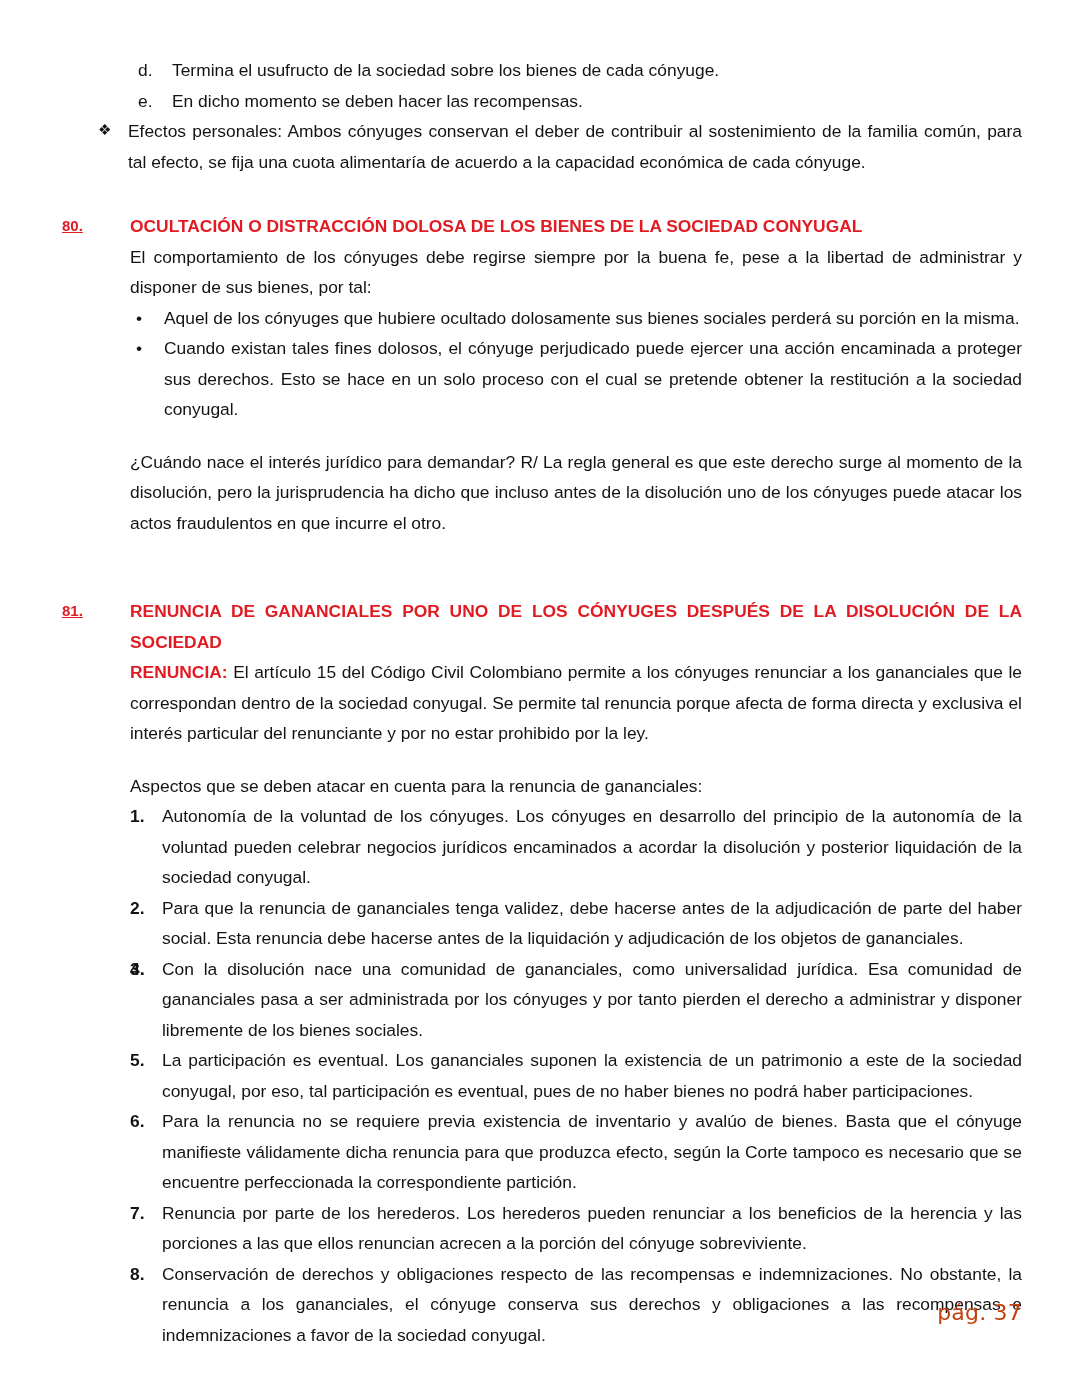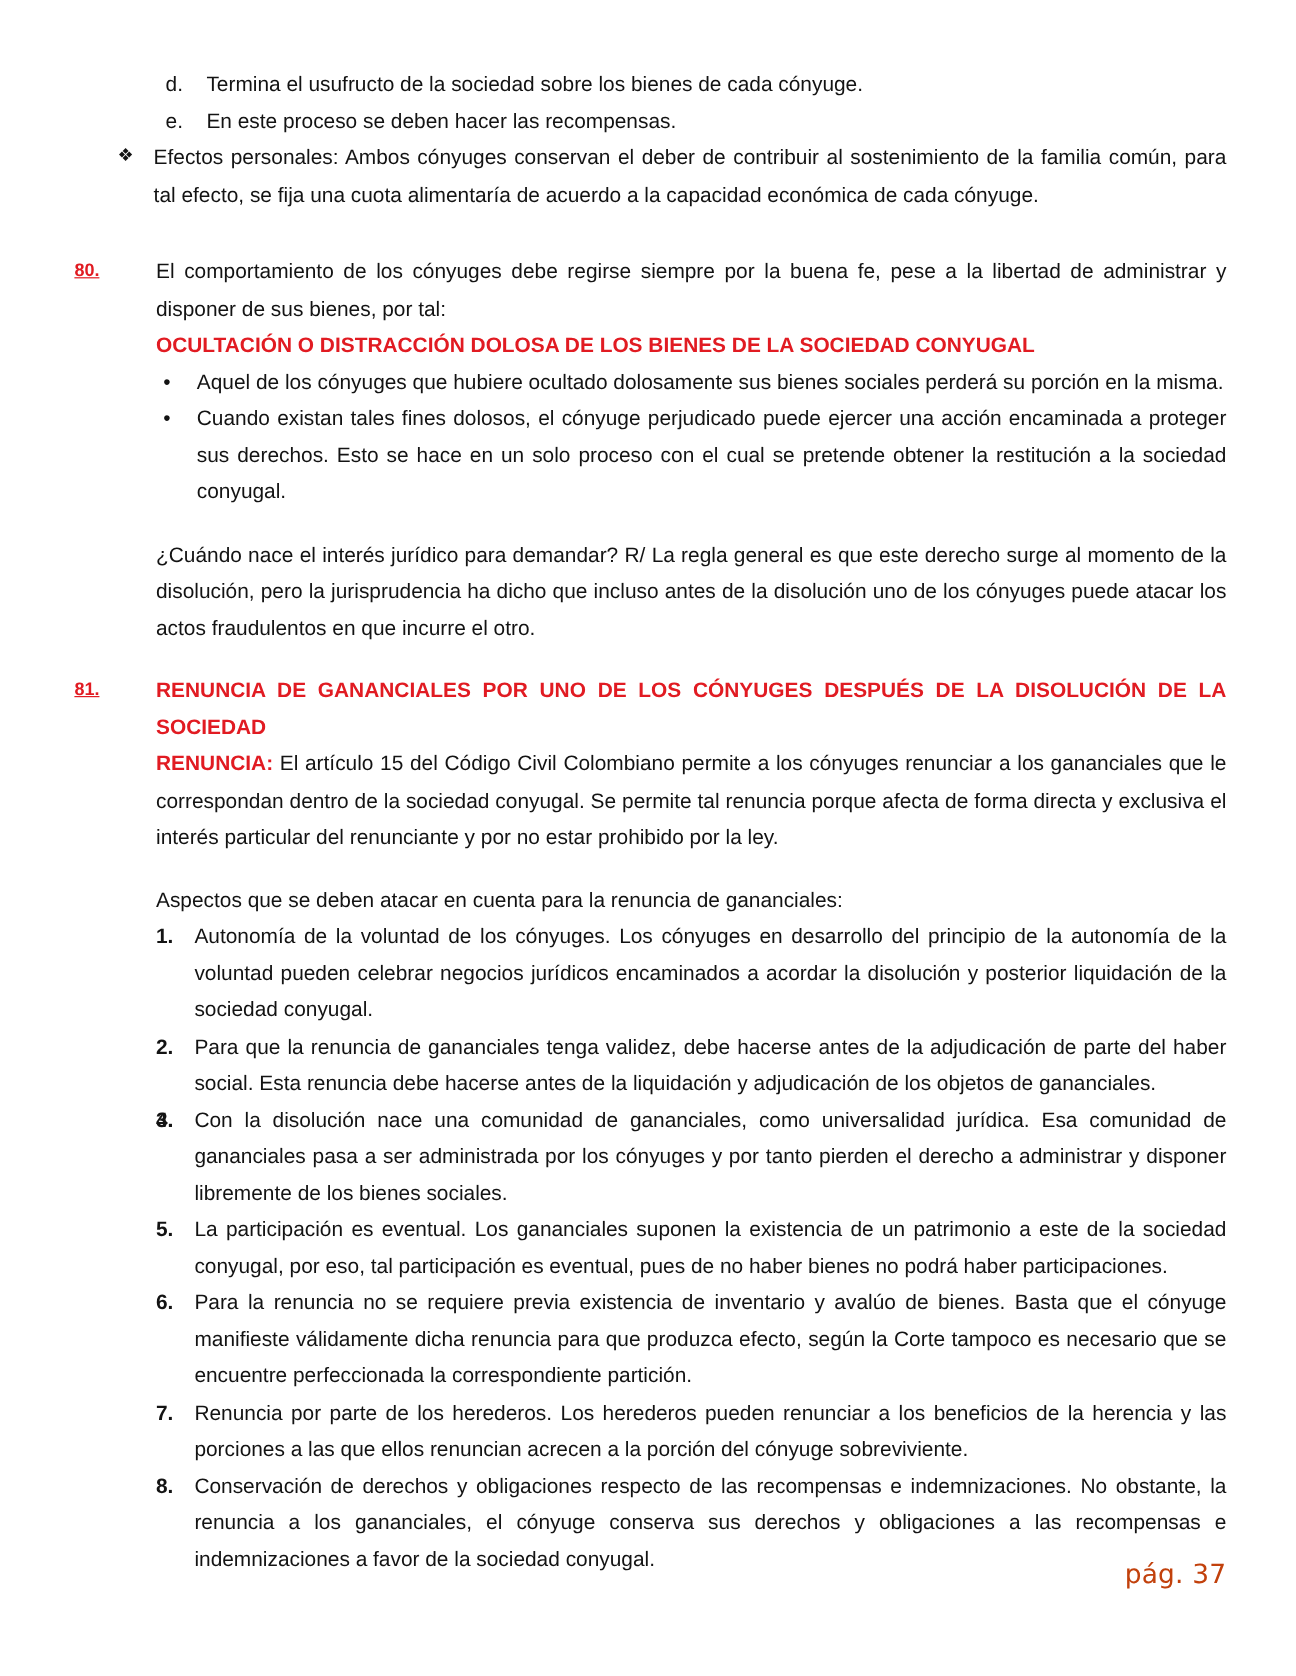--- a/index.html
+++ b/index.html
@@ -150,35 +150,35 @@
 <div class="page">
   <div class="content">
 
     <ul class="alpha-list">
       <li>
         <span class="marker">d.</span>
         <span>Termina el usufructo de la sociedad sobre los bienes de cada cónyuge.</span>
       </li>
       <li>
         <span class="marker">e.</span>
-        <span>En este proceso se deben hacer las recompensas.</span>
+        <span>En dicho momento se deben hacer las recompensas.</span>
       </li>
     </ul>
 
     <div class="para diamond-item">
       <span class="marker">❖</span>
       <span class="bold">Efectos personales:</span><span> Ambos cónyuges conservan el deber de contribuir al sostenimiento de la familia común, para tal efecto, se fija una cuota alimentaría de acuerdo a la capacidad económica de cada cónyuge.</span>
     </div>
 
     <div class="spacer-lg"></div>
 
     <div class="section">
       <span class="secnum">80.</span>
+      <div class="para redbold">OCULTACIÓN O DISTRACCIÓN DOLOSA DE LOS BIENES DE LA SOCIEDAD CONYUGAL</div>
       <div class="para">El comportamiento de los cónyuges debe regirse siempre por la buena fe, pese a la libertad de administrar y disponer de sus bienes, por tal:</div>
-      <div class="para redbold">OCULTACIÓN O DISTRACCIÓN DOLOSA DE LOS BIENES DE LA SOCIEDAD CONYUGAL</div>
 
       <ul class="bullet-list">
         <li>
           <span class="marker">•</span>
           <span>Aquel de los cónyuges que hubiere ocultado dolosamente sus bienes sociales perderá su porción en la misma.</span>
         </li>
         <li>
           <span class="marker">•</span>
           <span>Cuando existan tales fines dolosos, el cónyuge perjudicado puede ejercer una acción encaminada a proteger sus derechos. Esto se hace en un solo proceso con el cual se pretende obtener la restitución a la sociedad conyugal.</span>
         </li>
@@ -190,21 +190,21 @@
         <span class="bold">¿Cuándo nace el interés jurídico para demandar?</span><span class="bold">&nbsp;</span><span class="bold">R/</span><span> La regla general es que este derecho surge al momento de la disolución, pero la jurisprudencia ha dicho que incluso antes de la disolución uno de los cónyuges puede atacar los actos fraudulentos en que incurre el otro.</span>
       </div>
     </div>
 
     <div class="spacer-md"></div>
 
     <div class="section">
       <span class="secnum">81.</span>
 
       <div class="para" style="text-align: justify;">
-        <span class="redbold" style="display:block; text-align:justify; text-align-last:justify;">RENUNCIA DE GANANCIALES POR UNO DE LOS CÓNYUGES DESPUÉS DE LA DISOLUCIÓN DE LA SOCIEDAD</span>
+        <span class="redbold" style="display:block; text-align:justify; text-align-last:justify;margin-top:36px;">RENUNCIA DE GANANCIALES POR UNO DE LOS CÓNYUGES DESPUÉS DE LA DISOLUCIÓN DE LA SOCIEDAD</span>
       </div>
       <div class="para">
         <span class="redbold">RENUNCIA:</span><span> El artículo 15 del Código Civil Colombiano permite a los cónyuges renunciar a los gananciales que le correspondan dentro de la sociedad conyugal. Se permite tal renuncia porque afecta de forma directa y exclusiva el interés particular del renunciante y por no estar prohibido por la ley.</span>
       </div>
 
       <div class="spacer-md"></div>
 
       <div class="para bold">Aspectos que se deben atacar en cuenta para la renuncia de gananciales:</div>
 
       <ol class="num-list">

